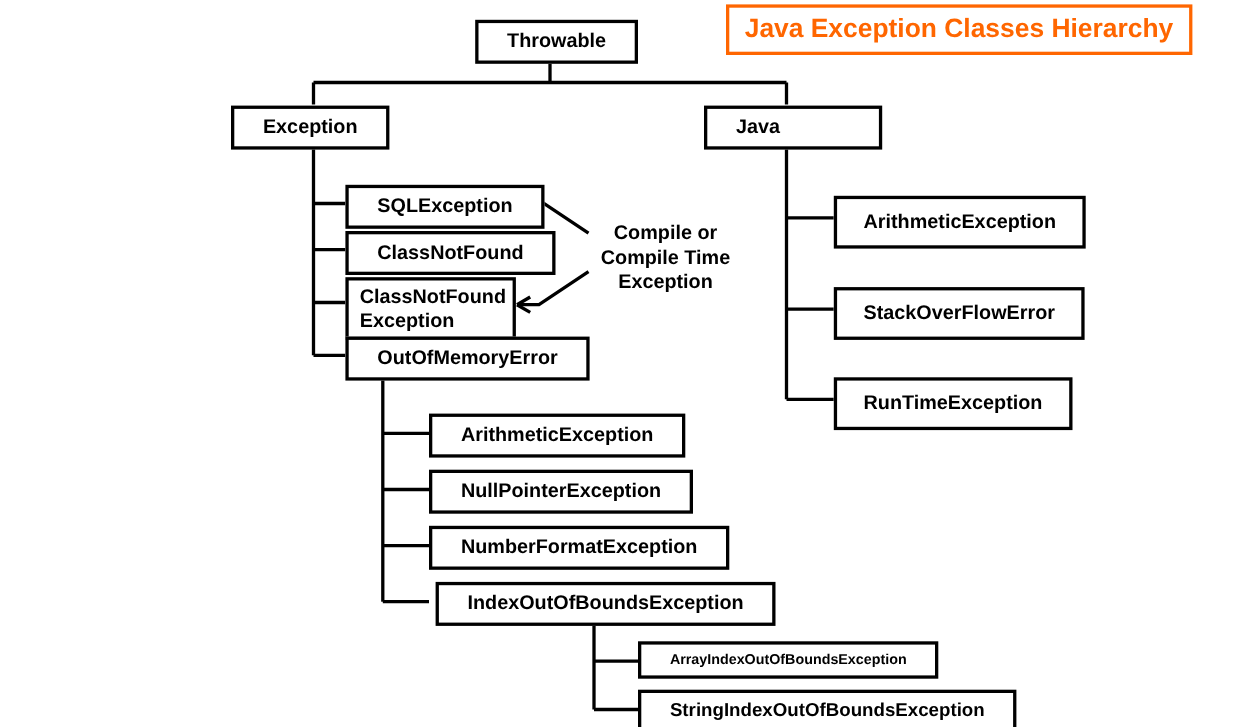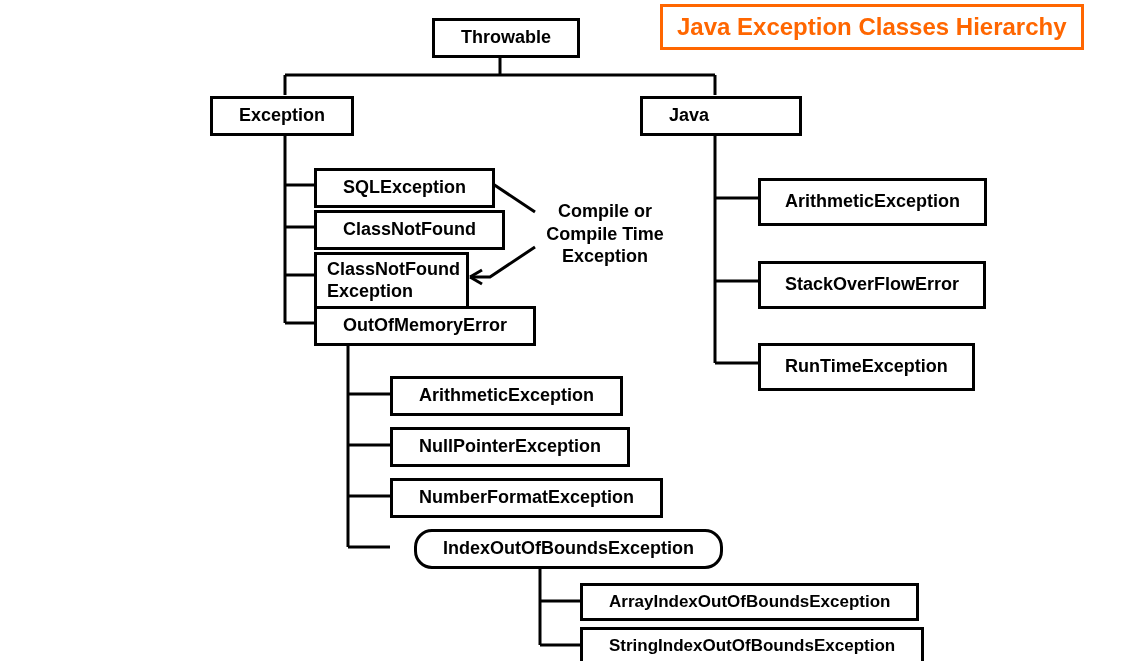--- a/index.html
+++ b/index.html
@@ -125,16 +125,16 @@
   <span>Exception</span>
 </div>
 
 <div class="node" style="left:758px; top:178px; padding:10px 24px;">ArithmeticException</div>
 <div class="node" style="left:758px; top:261px; padding:10px 24px;">StackOverFlowError</div>
 <div class="node" style="left:758px; top:343px; padding:10px 24px;">RunTimeException</div>
 
 <div class="node" style="left:390px; top:376px;">ArithmeticException</div>
 <div class="node" style="left:390px; top:427px;">NullPointerException</div>
 <div class="node" style="left:390px; top:478px;">NumberFormatException</div>
-<div class="node" style="left:414px; top:529px;border-radius:18px;">IndexOutOfBoundsException</div>
+<div class="node" style="left:396px; top:529px;">IndexOutOfBoundsException</div>
 
-<div class="node" style="left:580px; top:583px; font-size:17px;">ArrayIndexOutOfBoundsException</div>
+<div class="node" style="left:580px; top:583px; font-size:13px;">ArrayIndexOutOfBoundsException</div>
 <div class="node" style="left:580px; top:627px; font-size:17px;">StringIndexOutOfBoundsException</div>
 
 </body></html>

